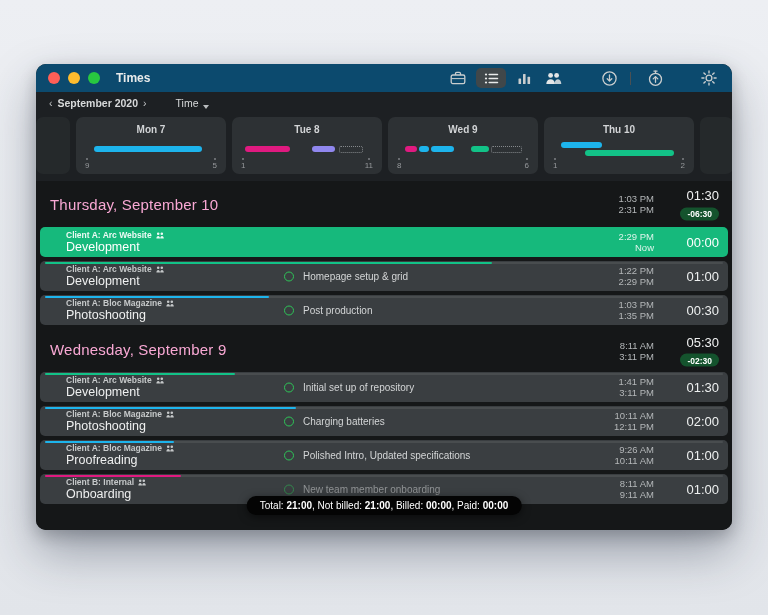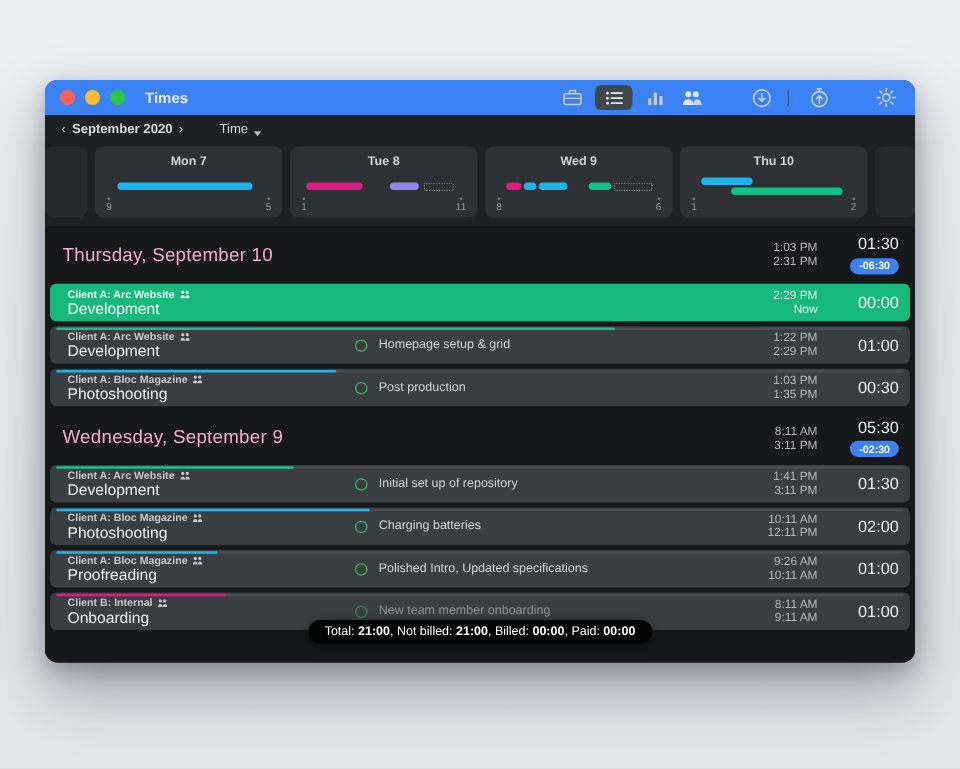--- a/index.html
+++ b/index.html
@@ -1,19 +1,19 @@
 <!DOCTYPE html>
 <html><head>
 <meta charset="utf-8">
 <style>
   html,body{margin:0;padding:0;}
   body{width:768px;height:615px;background:linear-gradient(#edeff3,#e2e5ea);font-family:"Liberation Sans",sans-serif;-webkit-font-smoothing:antialiased;position:relative;overflow:hidden;}
   .window{position:absolute;left:36px;top:64px;width:696px;height:466px;border-radius:10px;overflow:hidden;background:#151718;box-shadow:0 22px 48px rgba(35,45,65,.38),0 6px 16px rgba(0,0,0,.22);}
   
-  .titlebar{height:28px;background:#3b82f6;display:flex;align-items:center;padding:0 12px;}
+  .titlebar{height:28px;background:#0c4a6e;display:flex;align-items:center;padding:0 12px;}
   .lights{display:flex;gap:8px;align-items:center;}
   .light{width:12px;height:12px;border-radius:50%;}
   .l-close{background:#ff5f57}.l-min{background:#febc2e}.l-max{background:#28c840}
   .win-title{margin-left:16px;font-size:12px;font-weight:bold;color:#e9ebeb;}
   .tb-icons{margin-left:auto;display:flex;align-items:center;}
   .tb-ic{width:22px;height:20px;display:flex;align-items:center;justify-content:center;margin-left:7px;}
   .tb-ic.sel{background:#40474a;border-radius:5px;padding:0 4px;}
   .tb-sep{width:1px;height:13px;background:#4a5053;margin:0 6px 0 10px;}
   .gap-lg{margin-left:34px;}
   .gap-gear{margin-left:32px;}
@@ -42,26 +42,26 @@
   .hl{left:9px;}.hr{right:9px;}
   .tdot{display:block;width:2px;height:2px;border-radius:50%;background:#7e8184;margin:0 auto 2px;}
   
   .list{position:relative;height:352px;background:#151718;overflow:hidden;}
   .day-header{position:relative;padding:12px 0 9px;height:22px;}
   .day-header.first{padding-top:15px;}
   .day-title{font-size:15px;color:#f9a8d4;margin-left:14px;letter-spacing:.2px;}
   .hdr-times{position:absolute;right:78px;top:50%;transform:translateY(-50%);text-align:right;font-size:9.5px;line-height:11px;color:#b4b7b9;}
   .hdr-durcol{position:absolute;right:13px;top:50%;transform:translateY(-50%);text-align:right;}
   .hdr-dur{font-size:13px;color:#f0f1f1;}
-  .badge{display:inline-block;margin-top:2px;background:#3b82f6;color:#fff;font-size:8.5px;font-weight:bold;border-radius:8px;padding:1.5px 7px;line-height:10px;margin-left:19px;}
+  .badge{display:inline-block;margin-top:2px;background:#14532d;color:#fff;font-size:8.5px;font-weight:bold;border-radius:8px;padding:1.5px 7px;line-height:10px;margin-left:19px;}
   .row{position:relative;height:30px;margin:0 4px 4px;background:#3a3e41;border-radius:5px;display:flex;align-items:center;}
   .row.active{background:#16b97c;}
   .track{position:absolute;top:1px;left:5px;right:5px;height:2px;border-radius:1px;background:rgba(255,255,255,.08);}
   .fill{height:100%;border-radius:1px;}
-  .proj{margin-left:14px;}
+  .proj{margin-left:26px;}
   .l1{font-size:8.5px;font-weight:bold;color:#c6c9ca;line-height:10px;display:flex;align-items:center;gap:4px;}
   .row.active .l1{color:rgba(255,255,255,.92);}
   .l2{font-size:12.5px;color:#eff0f0;line-height:14px;}
   .row.active .l2{color:#fff;}
   .note{position:absolute;left:244px;top:50%;transform:translateY(-50%);display:flex;align-items:center;gap:9px;font-size:10px;color:#d3d5d6;white-space:nowrap;justify-content:center;}
   .note.dim{opacity:.55;}
   .ring{width:8px;height:8px;border-radius:50%;border:1.5px solid #2ec558;flex:none;}
   .times{position:absolute;right:74px;top:50%;transform:translateY(-50%);text-align:right;font-size:9.5px;line-height:11px;color:#b4b7b9;}
   .row.active .times{color:rgba(255,255,255,.85);}
   .dur{position:absolute;right:9px;top:50%;transform:translateY(-50%);font-size:13px;color:#eef0f0;}

